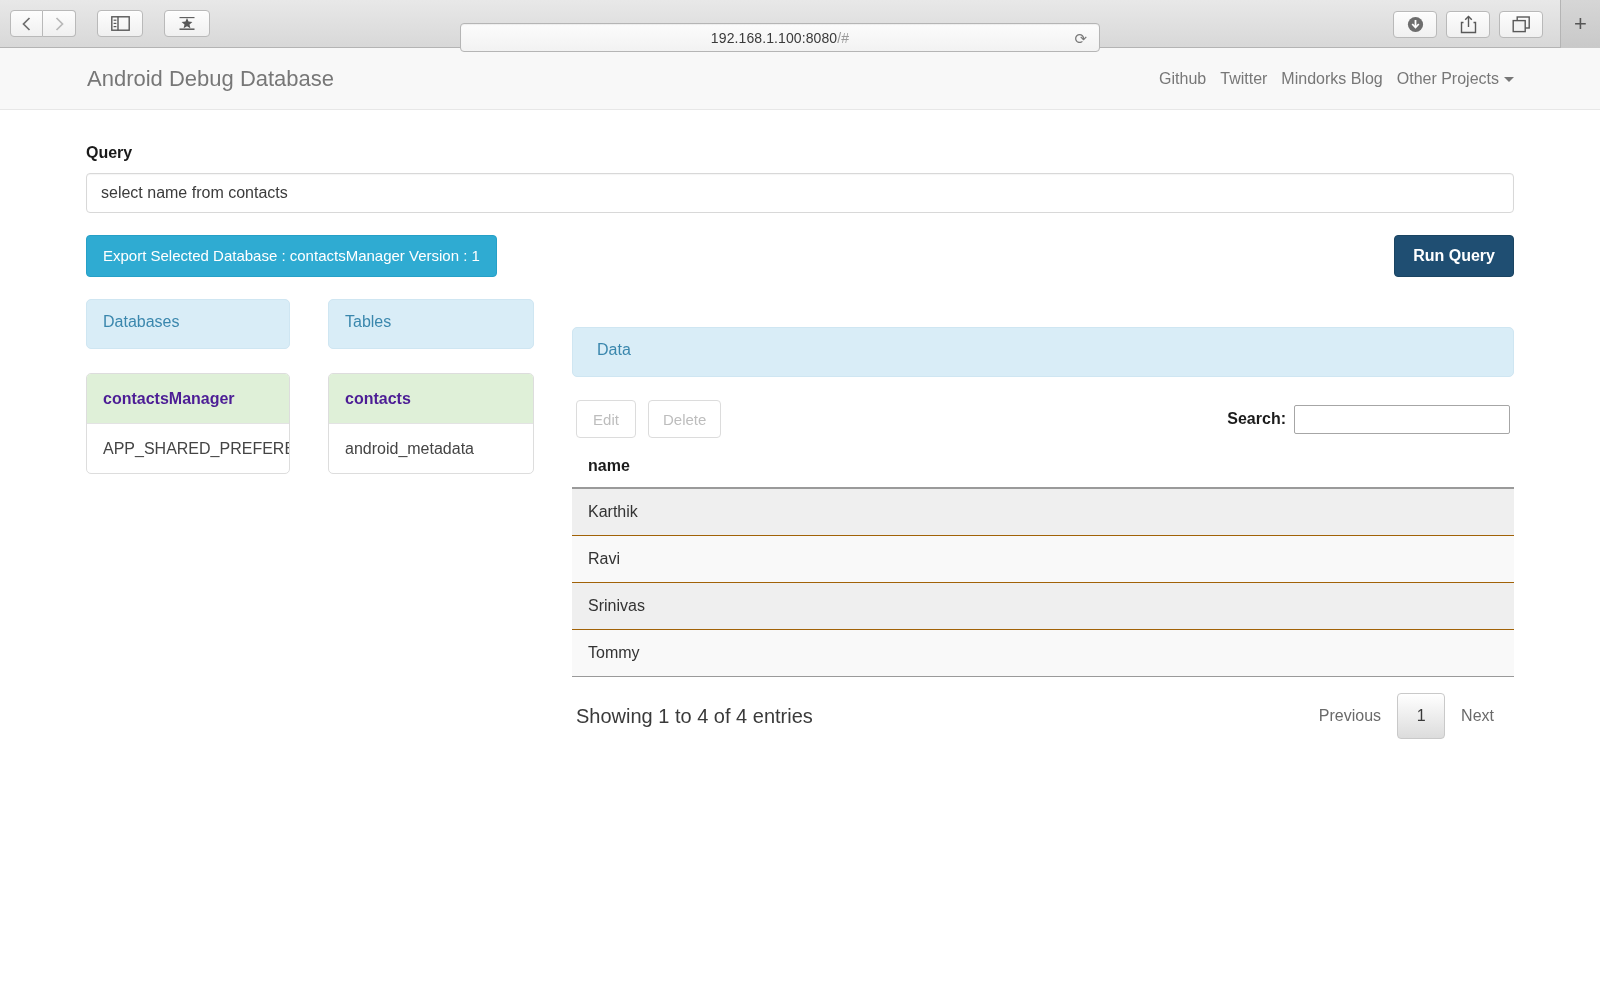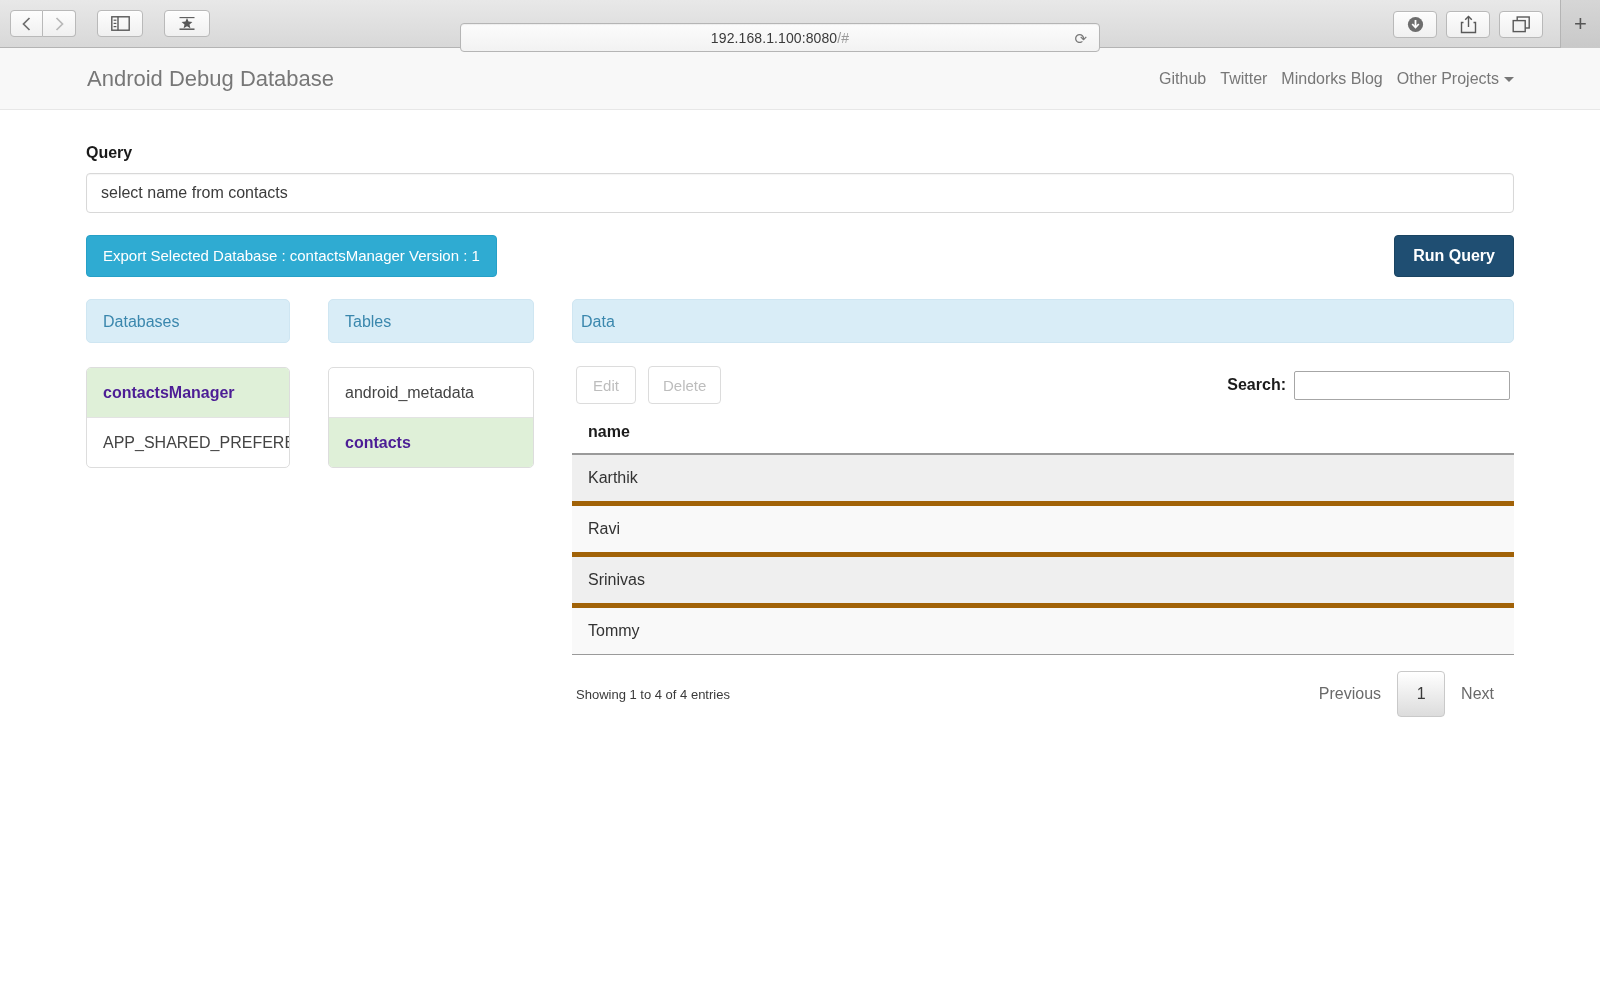--- a/index.html
+++ b/index.html
@@ -175,23 +175,23 @@
   .panel-tb { width: 206px; }
   .panel-data { flex: 1; }
 
   .panel-head {
     background: #d9edf7;
     border: 1px solid #cfe6f2;
     border-radius: 5px;
     color: #3a87ad;
     font-size: 16px;
     padding: 13px 16px;
-    height: 44px;
-  }
-  .panel-data .panel-head { padding-left: 8px; }
+    height: 50px;
+  }
+  .panel-data .panel-head { padding-left: 24px; margin-top: 28px; }
 
   .list-group {
     margin-top: 24px;
     border: 1px solid #dddddd;
     border-radius: 5px;
     overflow: hidden;
     background: #fff;
   }
   .list-item {
     padding: 13px 16px;
@@ -257,32 +257,32 @@
     font-size: 16px;
     font-weight: bold;
     color: #1b1b1b;
     padding: 10px 0 12px 16px;
     border-bottom: 2px solid #9a9a9a;
   }
   table.dtable td {
     font-size: 16px;
     color: #333333;
     padding: 14px 0 14px 16px;
-    border-bottom: 5px solid #a16207;
+    border-bottom: 1px solid #a16207;
   }
   table.dtable tr.odd td { background: #efefef; }
   table.dtable tr.even td { background: #f9f9f9; }
   table.dtable tr:last-child td { border-bottom: 1px solid #9a9a9a; }
 
   .data-footer {
     display: flex; align-items: center;
     padding: 16px 4px 0 2px;
   }
   .showing-info {
-    font-size: 13px; color: #3a3a3a;
+    font-size: 20px; color: #3a3a3a;
     padding-left: 2px;
   }
   .pager {
     margin-left: auto;
     display: flex; align-items: center;
   }
   .pager-link {
     font-size: 16px; color: #6a6a6a;
     padding: 0 16px;
     cursor: pointer;
@@ -394,22 +394,22 @@
       <div class="panel-head">Databases</div>
       <div class="list-group">
         <div class="list-item active">contactsManager</div>
         <div class="list-item">APP_SHARED_PREFERENCES</div>
       </div>
     </div>
 
     <div class="panel-tb">
       <div class="panel-head">Tables</div>
       <div class="list-group">
+        <div class="list-item active">contacts</div>
         <div class="list-item">android_metadata</div>
-        <div class="list-item active">contacts</div>
       </div>
     </div>
 
     <div class="panel-data">
       <div class="panel-head">Data</div>
 
       <div class="data-body">
         <div class="data-topbar">
           <button class="btn-sm">Edit</button>
           <button class="btn-sm">Delete</button>

